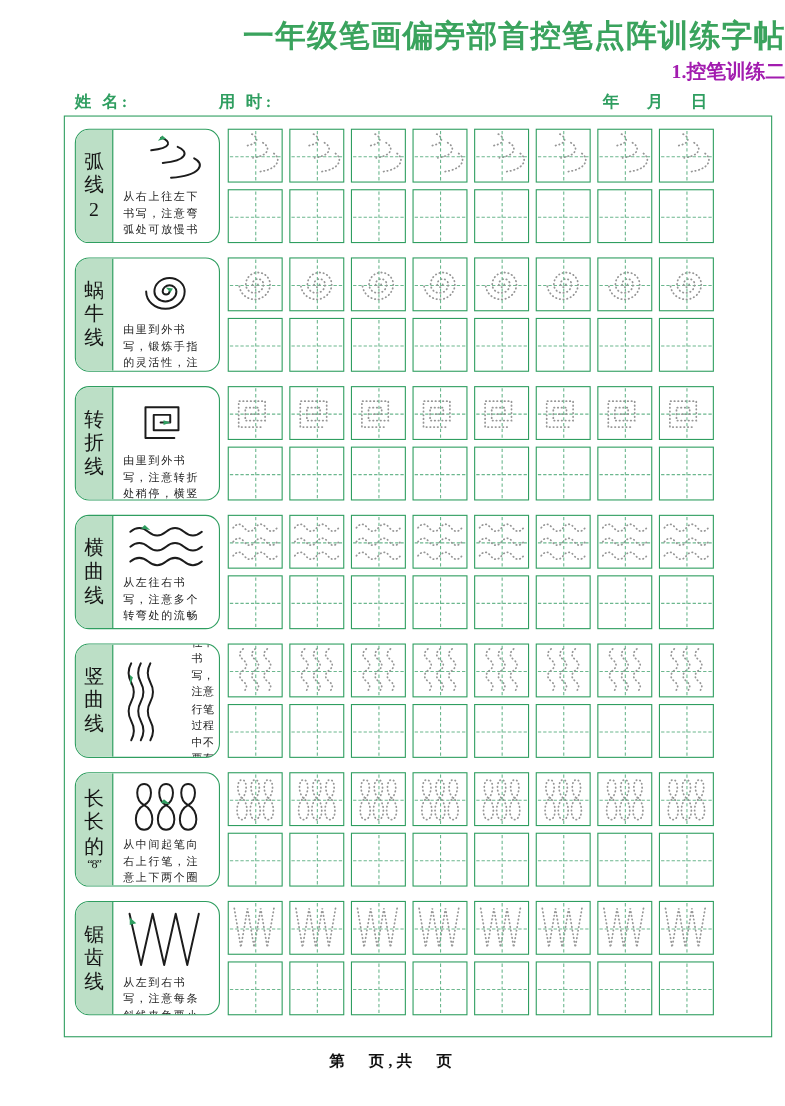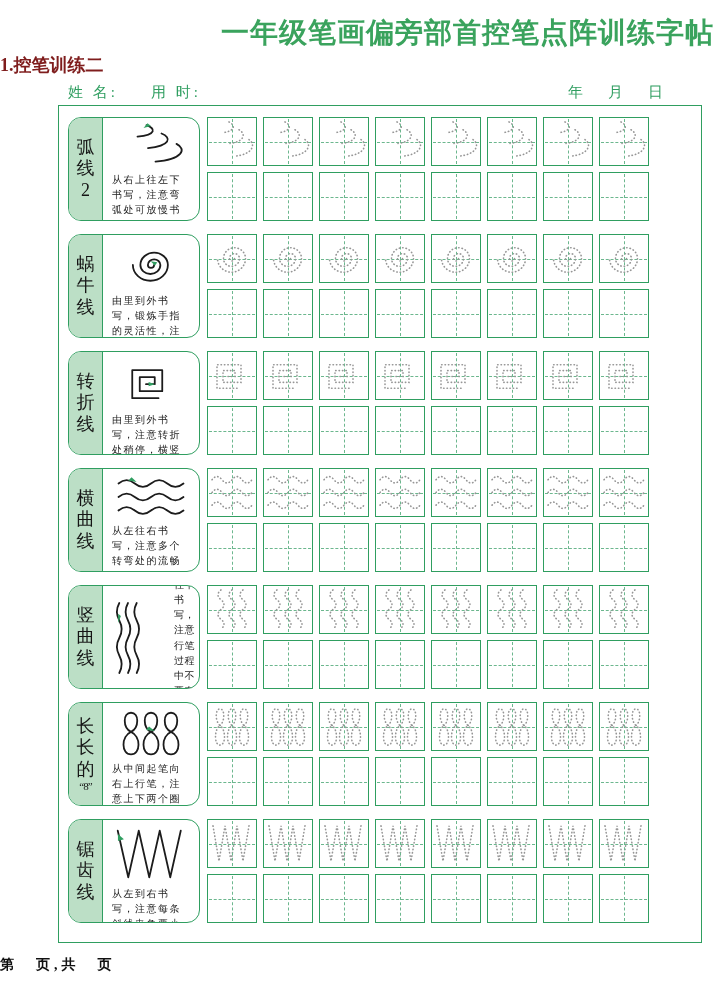--- a/index.html
+++ b/index.html
@@ -3,28 +3,28 @@
 <meta charset="utf-8">
 <style>
   :root{
     --green:#2f9e60; --lgreen:#bcdfc6; --tgreen:#3aa35d;
     --dot:#969696; --dash:#6cb78e;
   }
   html,body{margin:0;padding:0;background:#fff;}
   body{width:714px;height:1005px;position:relative;font-family:"Liberation Sans",sans-serif;}
   .title{color:var(--tgreen);font-family:"Liberation Sans",sans-serif;font-weight:bold;
          font-size:28px;text-align:right;padding-top:14px;letter-spacing:1px;}
-  .subtitle{color:#7f1d1d;font-family:"Liberation Serif",serif;font-weight:bold;
-            font-size:18px;text-align:left;margin-top:1px;}
+  .subtitle{color:#a21caf;font-family:"Liberation Serif",serif;font-weight:bold;
+            font-size:18px;text-align:right;margin-top:1px;}
   .header-row{width:644px;margin:6px 0 3px 58px;display:flex;align-items:flex-start;
-              color:var(--green);font-family:"Liberation Serif",serif;font-weight:normal;
-              font-size:15px;letter-spacing:3px;box-sizing:border-box;}
+              color:var(--green);font-family:"Liberation Serif",serif;font-weight:bold;
+              font-size:15px;letter-spacing:3px;box-sizing:border-box;gap:47px;}
   .hr-name{margin-left:10px;}
   .hr-time{margin-left:33px;}
-  .hr-date{margin-left:auto;margin-right:34px;letter-spacing:5px;}
+  .hr-date{margin-left:auto;margin-right:54px;letter-spacing:5px;}
   .main-box{margin-left:58px;width:644px;height:838px;border:1.5px solid var(--green);
             box-sizing:border-box;padding:11px 0 0 9px;display:flex;flex-direction:column;gap:13px;}
   .prow{display:flex;height:104px;flex:0 0 auto;}
   .card{width:132px;height:104px;border:1.6px solid var(--green);border-radius:13px;
         box-sizing:border-box;display:flex;overflow:hidden;margin-right:7px;background:#fff;}
   .strip{width:33px;flex:0 0 33px;background:var(--lgreen);border-right:1.6px solid var(--green);
          display:flex;flex-direction:column;align-items:center;justify-content:center;gap:0px;
          font-size:18px;line-height:1.18;color:#151515;font-family:"Liberation Serif",serif;}
   .strip .sm{font-size:11px;letter-spacing:-1px;line-height:1.1;}
   .card-body{flex:1;display:flex;flex-direction:column;align-items:center;
@@ -38,21 +38,21 @@
   .cell{position:relative;border:1.4px solid var(--green);box-sizing:border-box;background:#fff;}
   .cell::before{content:"";position:absolute;left:1px;right:1px;top:50%;
                 border-top:1px dashed var(--dash);}
   .cell::after{content:"";position:absolute;top:1px;bottom:1px;left:50%;
                border-left:1px dashed var(--dash);}
   .cell svg{position:absolute;left:0;top:0;width:100%;height:100%;}
   svg.trace path{stroke:var(--dot);stroke-width:1.6;fill:none;
                  stroke-dasharray:.4 3;stroke-linecap:round;}
   svg.ex path{stroke:#1c1c1c;stroke-width:1.8;fill:none;stroke-linecap:round;stroke-linejoin:round;}
   svg.ex path.arrow{fill:var(--green);stroke:none;}
-  .footer{font-size:14px;letter-spacing:4px;margin-top:13px;color:#111;
+  .footer{text-align:center;font-size:14px;letter-spacing:4px;margin-top:13px;color:#111;
           font-family:"Liberation Serif",serif;font-weight:bold;}
 </style>
 </head>
 <body>
 
 <div>
   <div class="title">一年级笔画偏旁部首控笔点阵训练字帖</div>
   <div class="subtitle">1.控笔训练二</div>
   <div class="header-row">
     <span class="hr-name">姓 名:</span>

